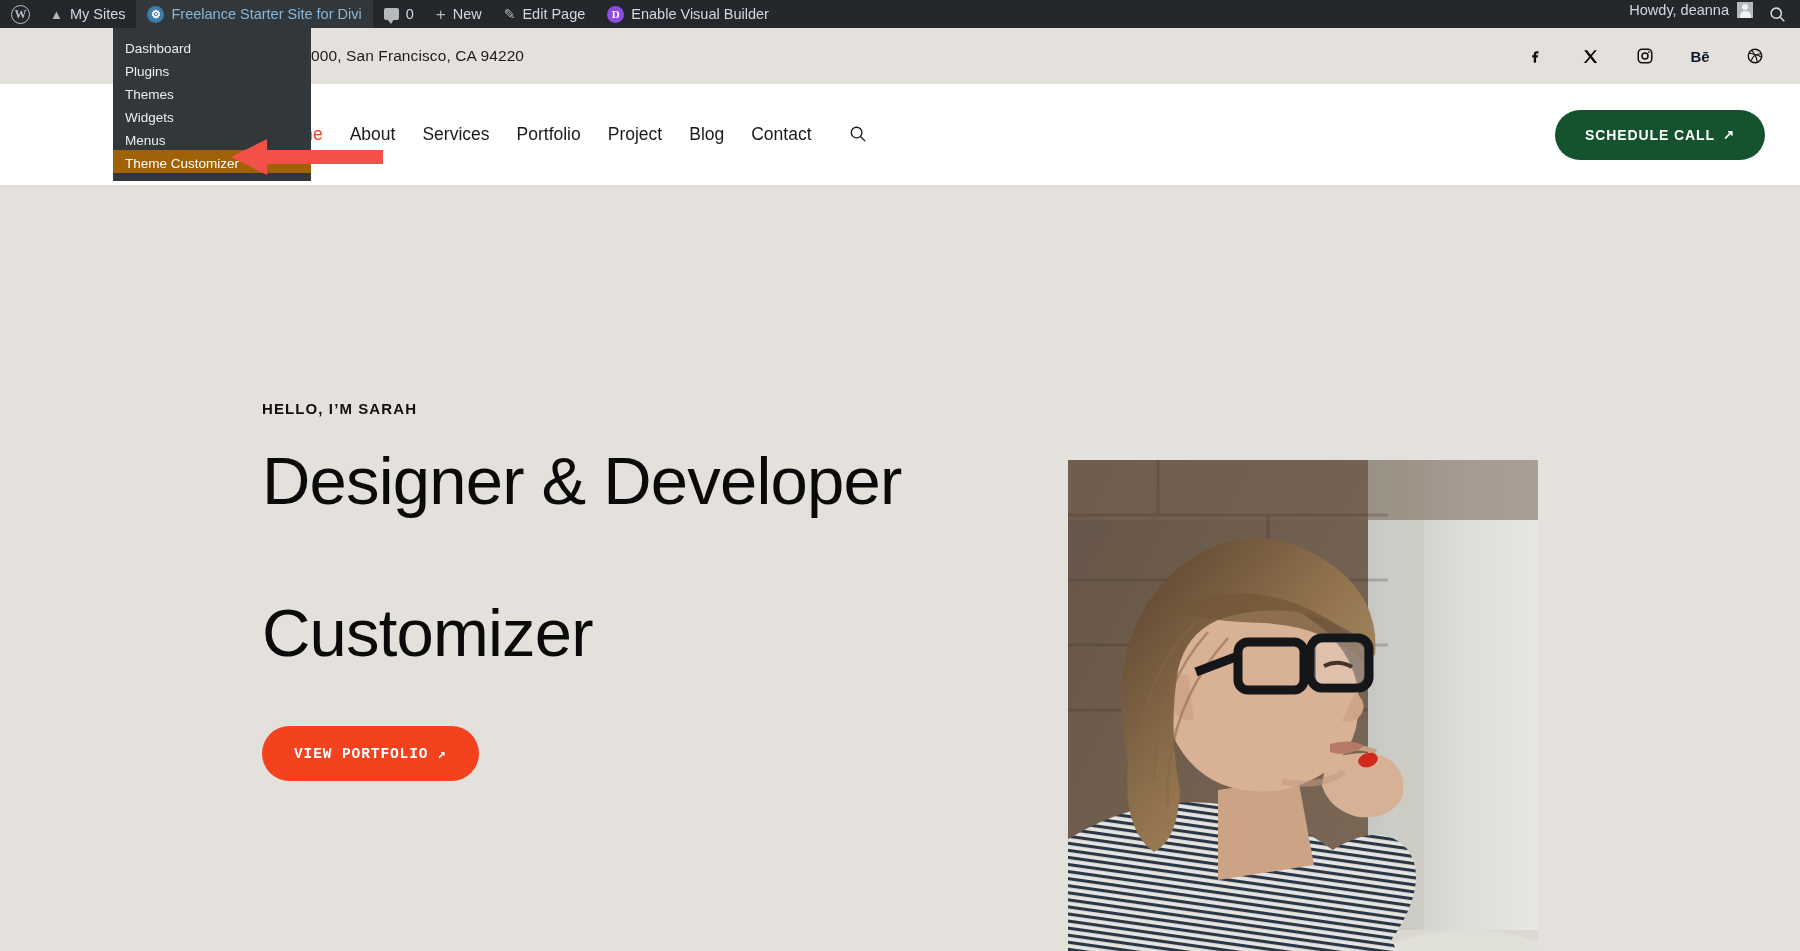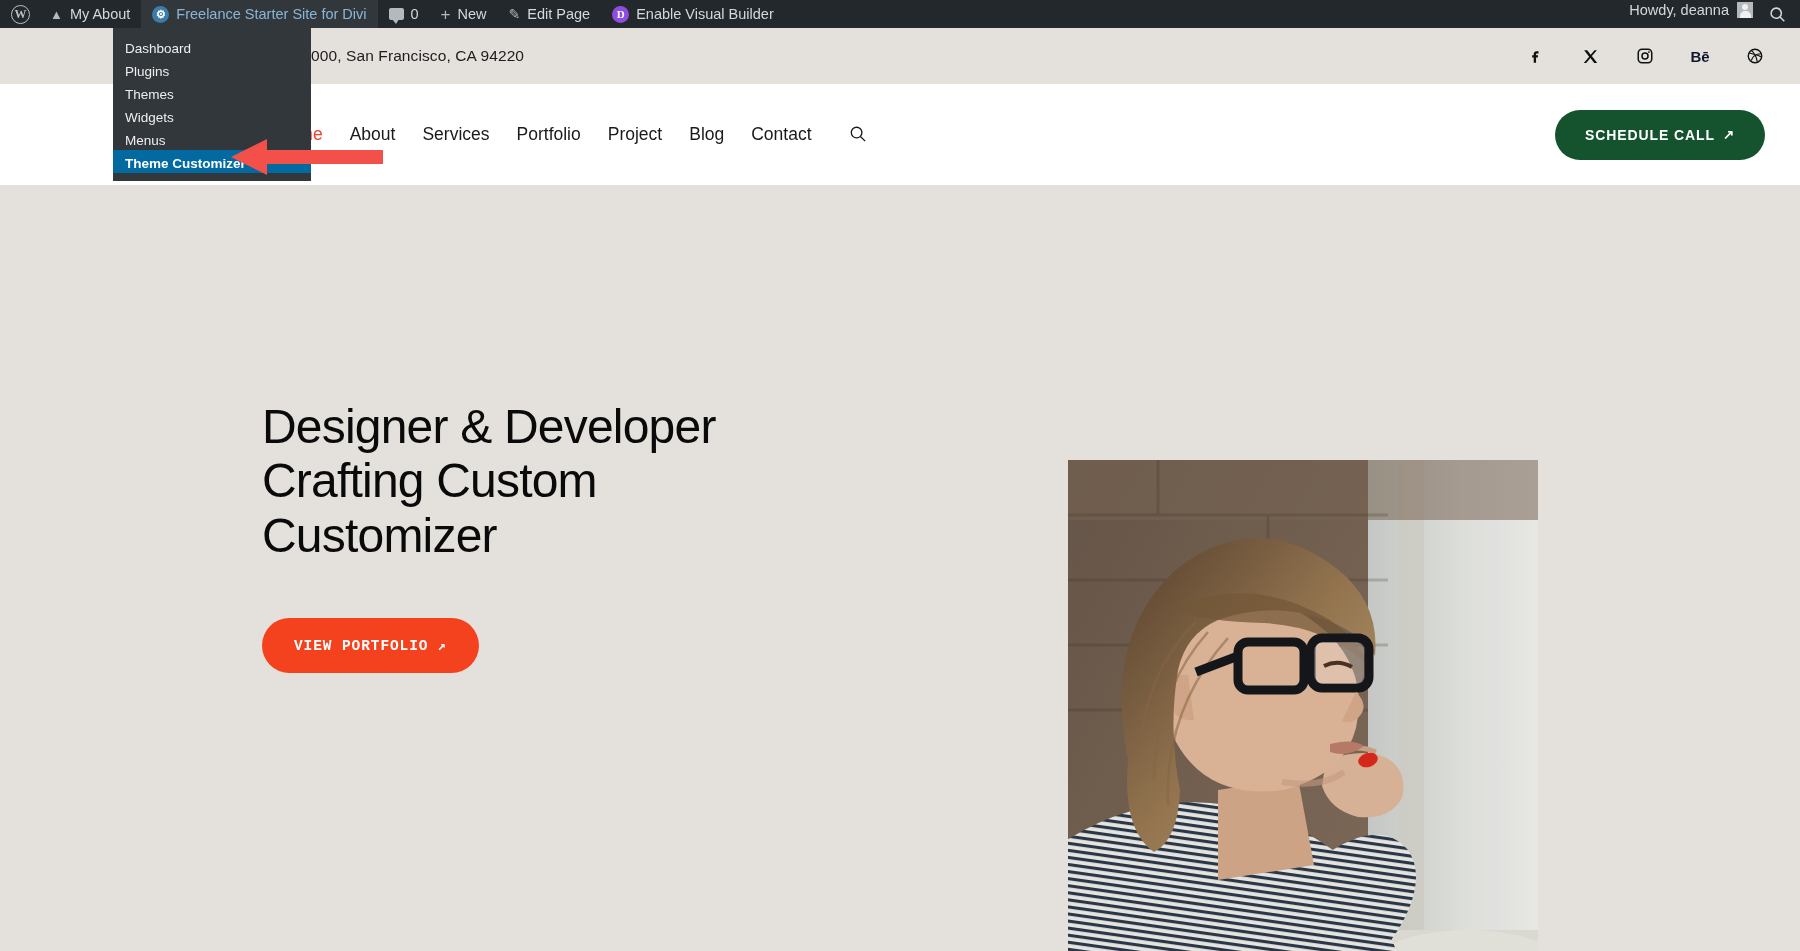--- a/index.html
+++ b/index.html
@@ -97,21 +97,21 @@
     font-size: 13.5px;
   }
   .ab-sub-item {
     padding: 3px 12px 3px 12px;
     color: #eeeeee;
     line-height: 21px;
     height: 23px;
     cursor: pointer;
     white-space: nowrap;
   }
-  .ab-sub-item.hl { background: #0369a1; color: #ffffff; font-weight: bold; }
+  .ab-sub-item.hl { background: #a16207; color: #ffffff; }
 
   
   #annot-arrow {
     position: absolute;
     left: 231px; top: 139px;
     width: 152px; height: 36px;
     z-index: 70;
     pointer-events: none;
   }
 
@@ -187,21 +187,21 @@
     width: 700px;
   }
   #hero-eyebrow {
     font-size: 15px;
     font-weight: bold;
     letter-spacing: 1.1px;
     color: #101010;
     margin-bottom: 26px;
   }
   #hero-title {
-    font-size: 48px;
+    font-size: 67px;
     line-height: 1.135;
     font-weight: normal;
     color: #0a0a0a;
     letter-spacing: -0.8px;
     font-family: "Liberation Sans", sans-serif;
   }
   #portfolio-btn {
     margin-top: 55px;
     background: #f4421e;
     color: #fff;
@@ -230,21 +230,21 @@
 </style>
 </head>
 <body>
 
 <div id="wpadminbar">
   <div class="ab-item wp-logo">
     <span class="wp-circle">W</span>
   </div>
   <div class="ab-item">
     <span class="sites-ic">▲</span>
-    <span>My About</span>
+    <span>My Sites</span>
   </div>
   <div class="ab-item active-site">
     <span class="divi-badge" style="background:#3d7ca8;">⚙</span>
     <span>Freelance Starter Site for Divi</span>
   </div>
   <div class="ab-item">
     <span class="comment-bubble"></span>
     <span>0</span>
   </div>
   <div class="ab-item">
@@ -335,23 +335,24 @@
     </span>
   </div>
   <button id="schedule-btn">
     <span>SCHEDULE CALL</span>
     <span class="arrow-glyph">↗</span>
   </button>
 </div>
 
 <div id="hero">
   <div id="hero-left">
+    <div id="hero-eyebrow">HELLO, I’M SARAH</div>
     <h1 id="hero-title">
       <span>Designer &amp; Developer</span><br>
-      <span>Crafting Custom</span><br>
+      <br>
       <span>Customizer</span>
     </h1>
     <button id="portfolio-btn">
       <span>VIEW PORTFOLIO</span>
       <span class="arrow-glyph">↗</span>
     </button>
   </div>
 
   <div id="hero-image">
     <svg viewBox="0 0 470 650" preserveAspectRatio="none">

